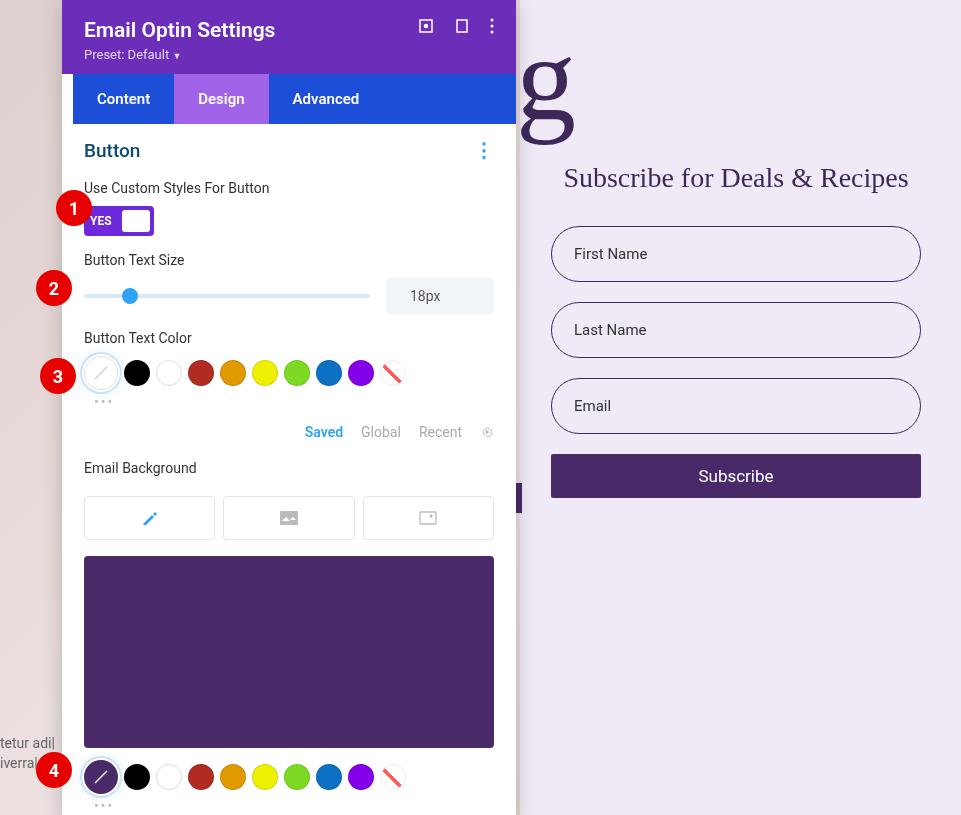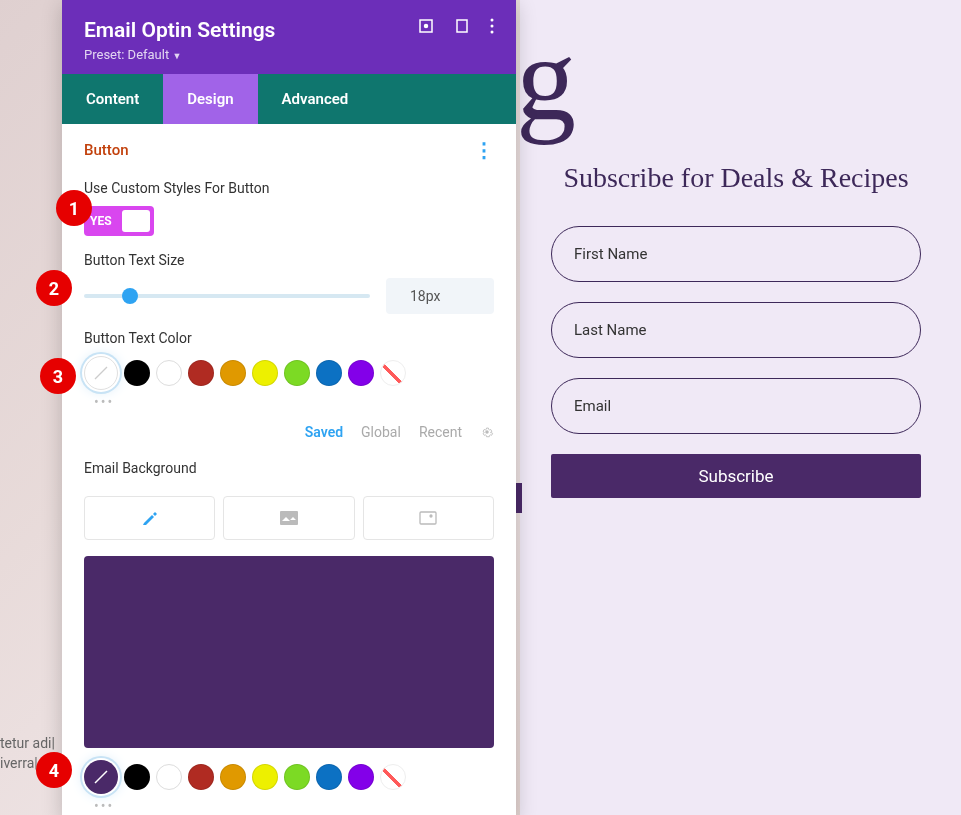--- a/index.html
+++ b/index.html
@@ -74,21 +74,22 @@
       cursor: pointer;
     }
     .preset-row {
       font-size: 13px;
       color: rgba(255,255,255,0.8);
       margin-top: 5px;
       cursor: pointer;
     }
     .tabs {
       display: flex;
-      background: #0f766e;
+      background: #1d4ed8;
+      margin-left: 11px;
     }
     .tab {
       padding: 16px 24px;
       color: #fff;
       font-size: 15px;
       font-weight: 600;
       cursor: pointer;
     }
     .tab.active {
       background: #a163e8;
@@ -97,42 +98,42 @@
       background: #fff;
       padding: 0;
     }
     .section-header {
       display: flex;
       align-items: center;
       justify-content: space-between;
       padding: 14px 22px 8px;
     }
     .section-title {
-      color: #c2410c;
-      font-size: 15px;
+      color: #0c4a6e;
+      font-size: 19px;
       font-weight: 500;
     }
     .section-menu {
       color: #2ea3f2;
       font-size: 20px;
       cursor: pointer;
       font-weight: bold;
     }
     .field {
       padding: 10px 22px 6px;
     }
     .field-label {
       color: #333;
       font-size: 14px;
       margin-bottom: 10px;
     }
     .toggle {
       display: inline-flex;
       align-items: center;
-      background: #d946ef;
+      background: #6d28d9;
       border-radius: 4px;
       width: 70px;
       height: 30px;
       position: relative;
       cursor: pointer;
       padding: 0 6px;
     }
     .toggle-text {
       color: #fff;
       font-size: 12px;

